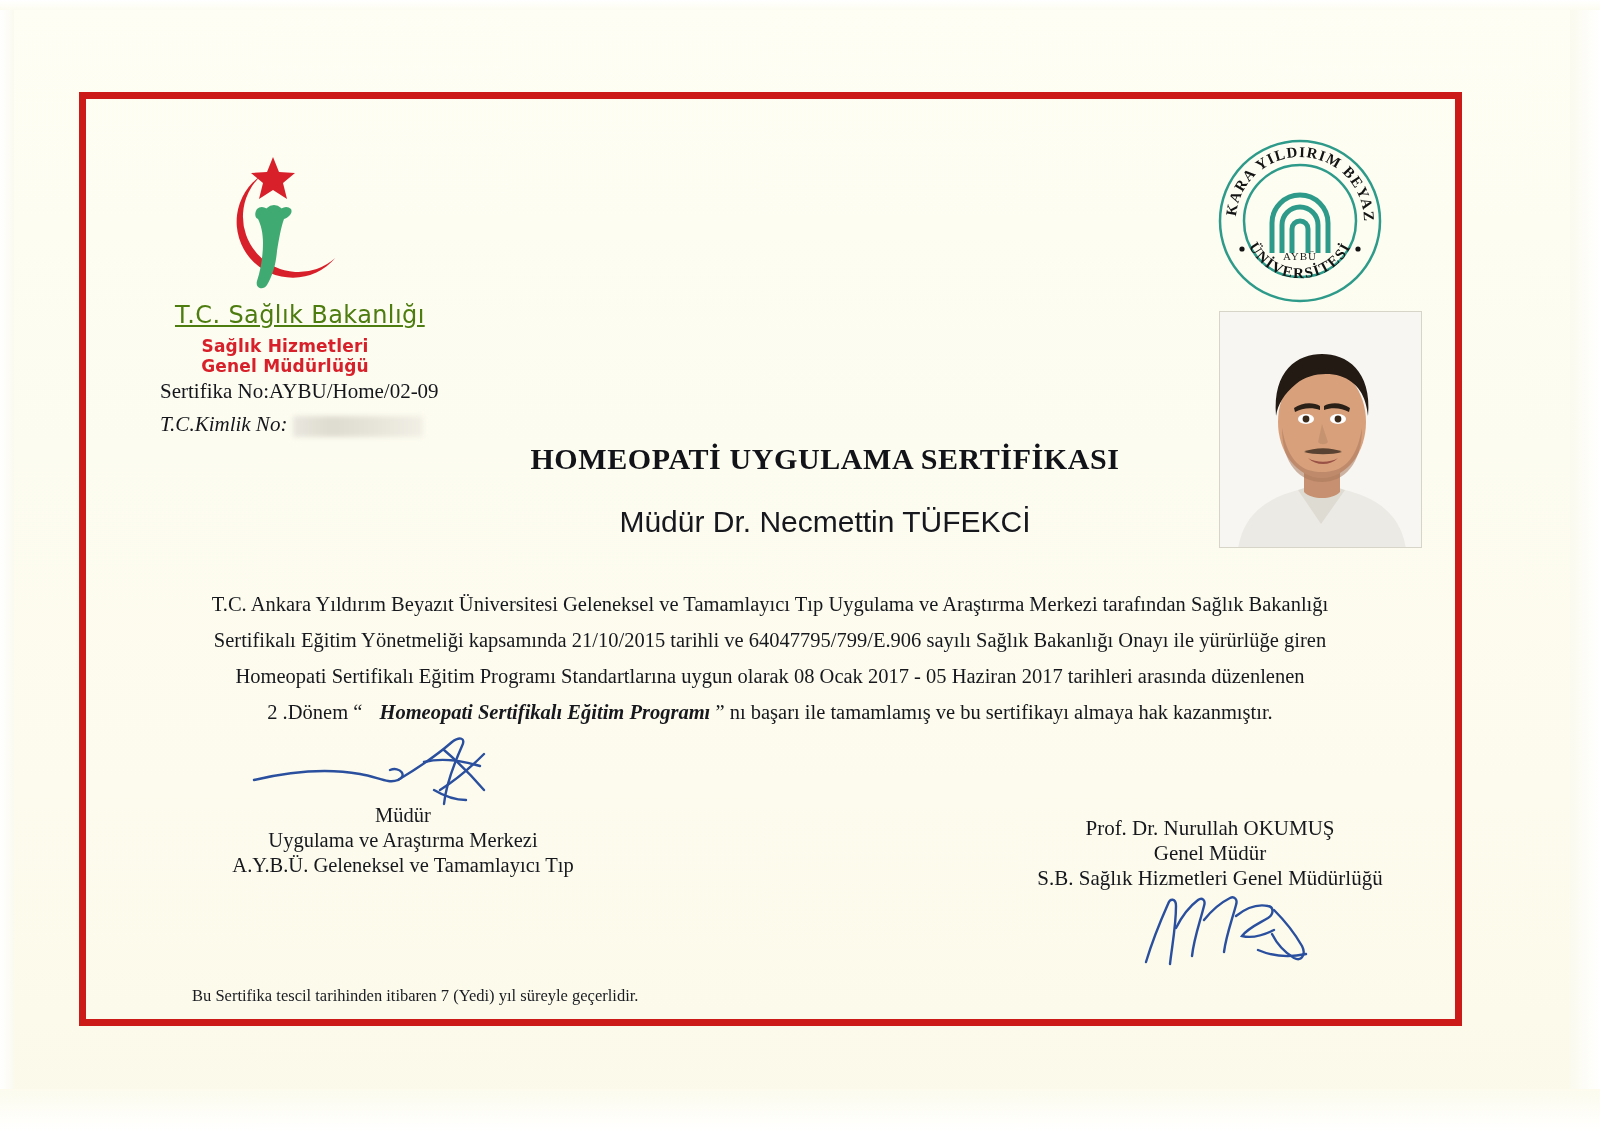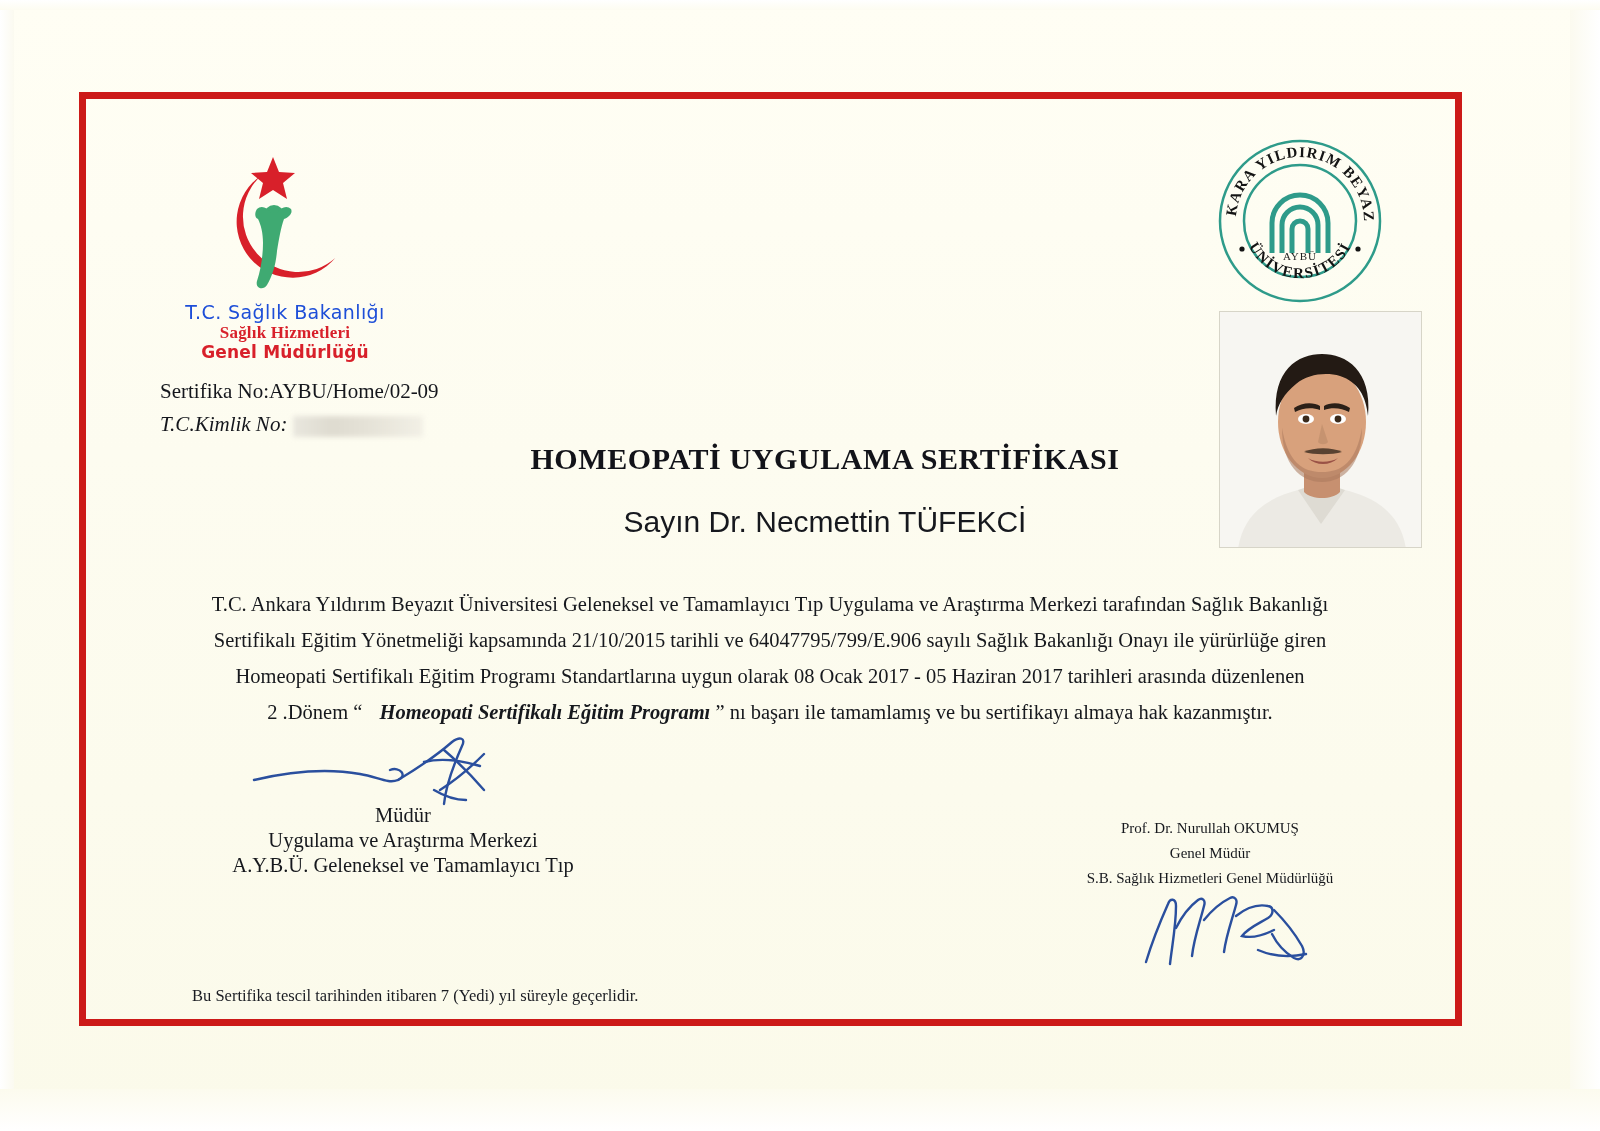--- a/index.html
+++ b/index.html
@@ -73,35 +73,36 @@
     position: absolute;
     left: 175px;
     top: 155px;
     width: 220px;
     height: 215px;
   }
   .moh-mark { position: absolute; left: 30px; top: 0px; width: 145px; height: 150px; }
   .moh-text { position: absolute; left: 0px; top: 146px; width: 220px; text-align: center; }
   .moh-line1 {
     font-family: "DejaVu Sans", sans-serif;
-    font-size: 19px;
-    color: #1d4ed8;
+    font-size: 24px;
+    color: #4d7c0f;
     letter-spacing: 0.4px;
     white-space: nowrap;
+    text-decoration: underline;
   }
   .moh-line2, .moh-line3 {
     font-family: "DejaVu Sans", sans-serif;
     font-size: 17px;
     font-weight: bold;
     color: #d8202a;
     letter-spacing: 0.2px;
     line-height: 1.15;
     white-space: nowrap;
   }
-  .moh-line2 { margin-top: 0; font-family: Liberation Serif, serif; }
+  .moh-line2 { margin-top: 8px; }
 
   
   .cert-no {
     position: absolute;
     left: 160px;
     top: 379px;
     font-family: "Liberation Serif", serif;
     font-size: 21px;
     color: #14161c;
     white-space: nowrap;
@@ -206,21 +207,21 @@
     color: #16181d;
     line-height: 25px;
   }
   .sig-right {
     position: absolute;
     left: 1000px;
     top: 816px;
     width: 420px;
     text-align: center;
     font-family: "Liberation Serif", serif;
-    font-size: 15px;
+    font-size: 21px;
     color: #16181d;
     line-height: 25px;
   }
   .sig-line { display: block; white-space: nowrap; }
 
   .signature-left-ink {
     position: absolute;
     left: 248px;
     top: 732px;
     width: 300px;
@@ -339,21 +340,21 @@
 
       <path d="M102 112 L98 130 C 100 133 106 133 108 130 Z" fill="#c08f6c" opacity="0.75"></path>
 
       <path d="M88 146 C 96 151 110 151 118 146 C 110 154 96 154 88 146 Z" fill="#9a5246"></path>
 
       <path d="M84 140 C 94 135 112 135 122 140 C 112 143 94 143 84 140 Z" fill="#3a2a1e" opacity="0.8"></path>
     </svg>
   </div>
 
   <div class="title">HOMEOPATİ UYGULAMA SERTİFİKASI</div>
-  <div class="recipient">Sayın Dr. Necmettin TÜFEKCİ</div>
+  <div class="recipient">Müdür Dr. Necmettin TÜFEKCİ</div>
 
   <div class="body-text">
     <span class="ln">T.C. Ankara Yıldırım Beyazıt Üniversitesi Geleneksel ve Tamamlayıcı Tıp Uygulama ve Araştırma Merkezi tarafından Sağlık Bakanlığı</span>
     <span class="ln">Sertifikalı Eğitim Yönetmeliği kapsamında  21/10/2015 tarihli ve 64047795/799/E.906 sayılı Sağlık Bakanlığı Onayı ile yürürlüğe giren</span>
     <span class="ln">Homeopati Sertifikalı Eğitim Programı Standartlarına uygun olarak  08 Ocak 2017 - 05 Haziran 2017 tarihleri arasında düzenlenen</span>
     <span class="ln"><span>2 .Dönem “ </span><b class="emph">Homeopati Sertifikalı Eğitim Programı</b><span> ” nı başarı ile tamamlamış ve bu sertifikayı almaya hak kazanmıştır.</span></span>
   </div>
 
   <div class="signature-left-ink">
     <svg viewBox="0 0 300 90" width="300" height="90" aria-hidden="true">

